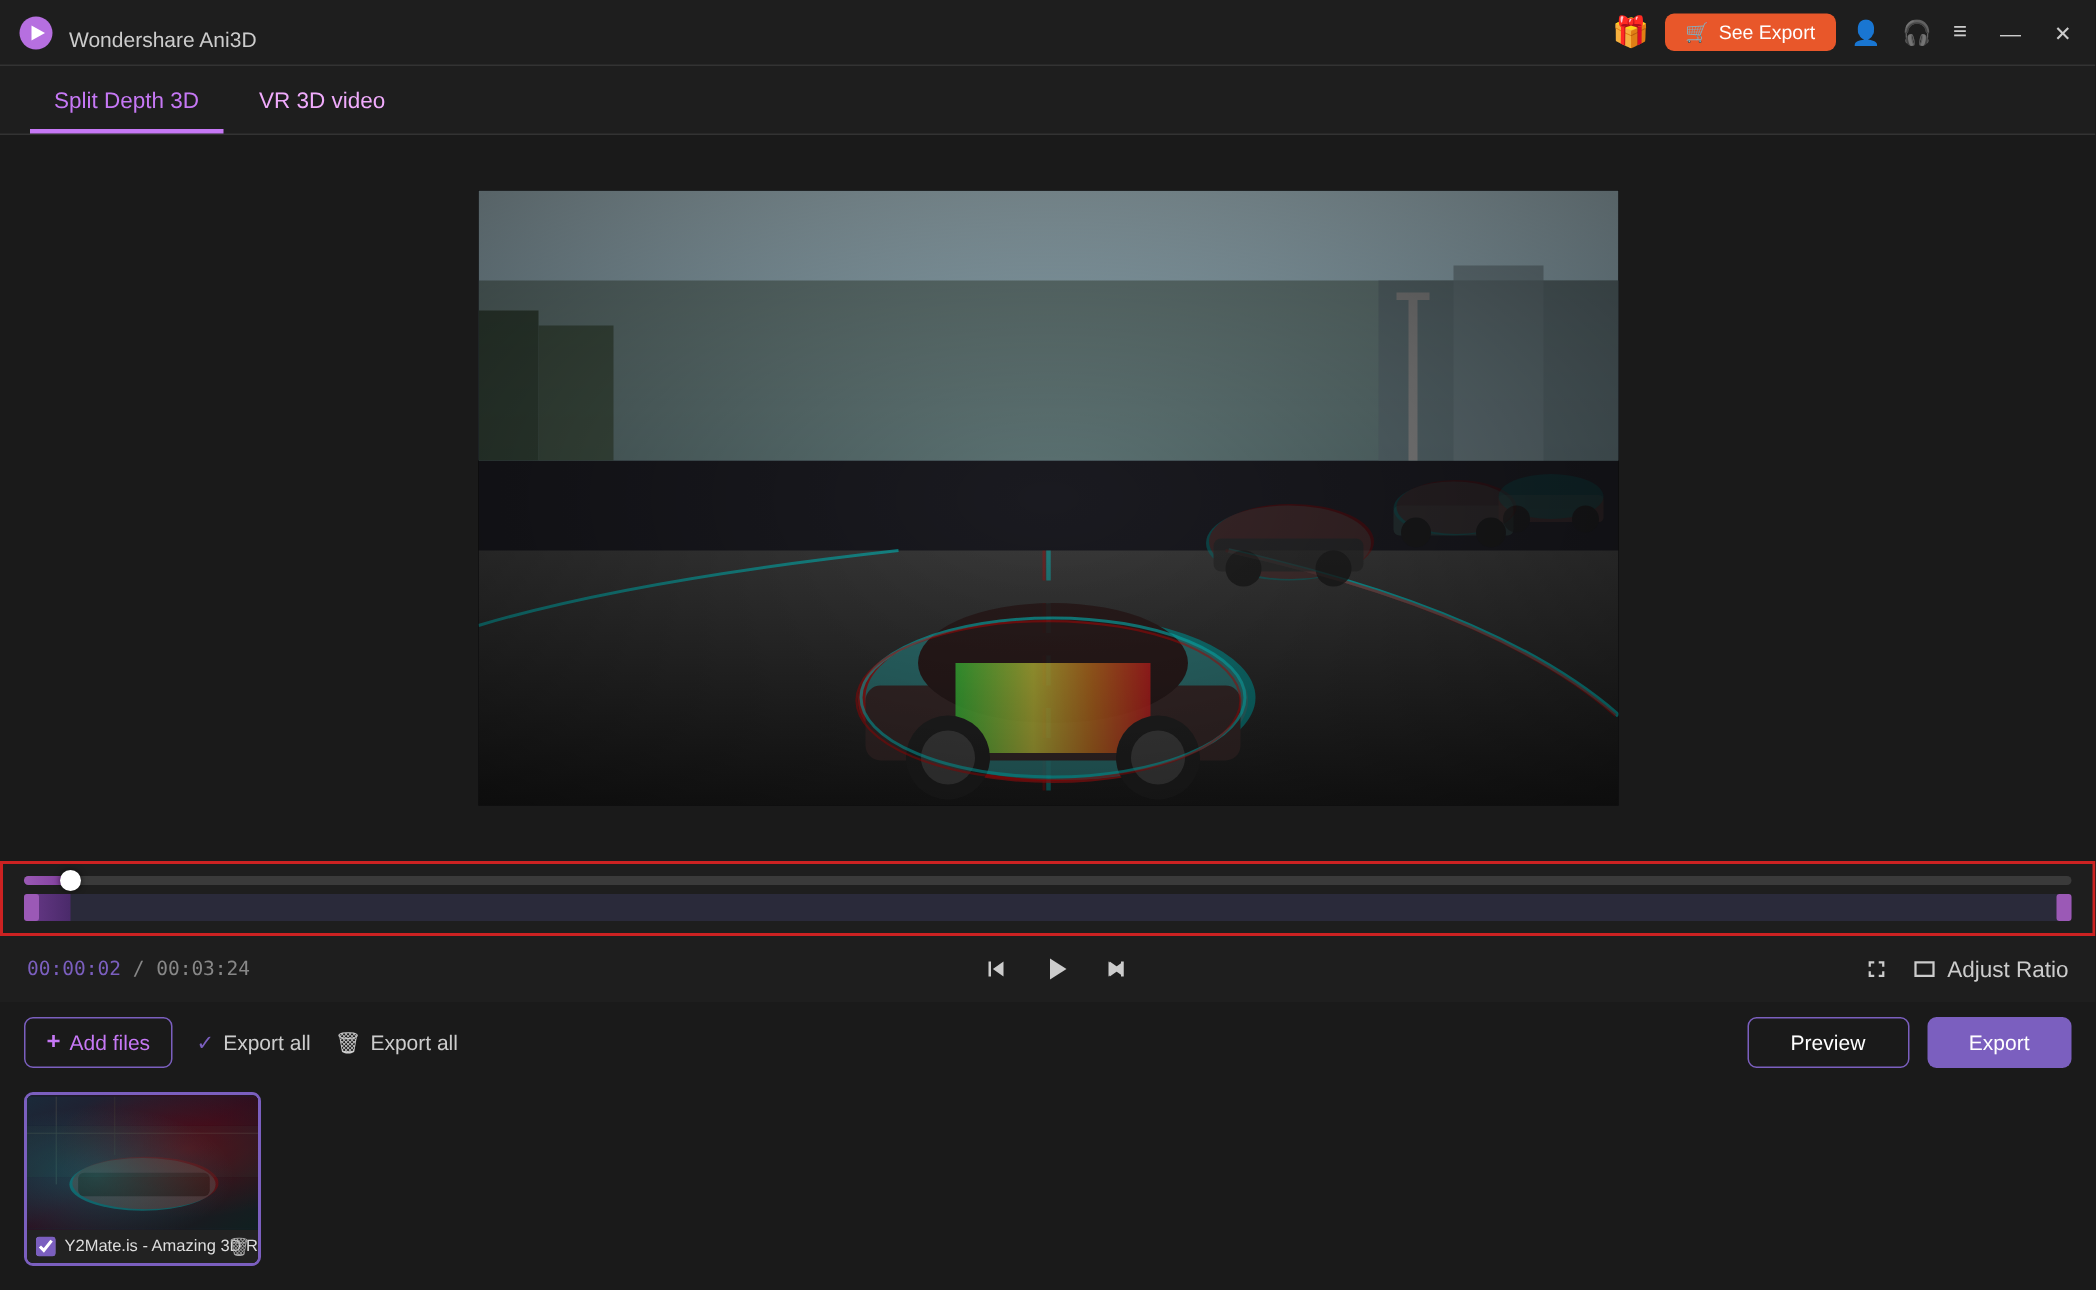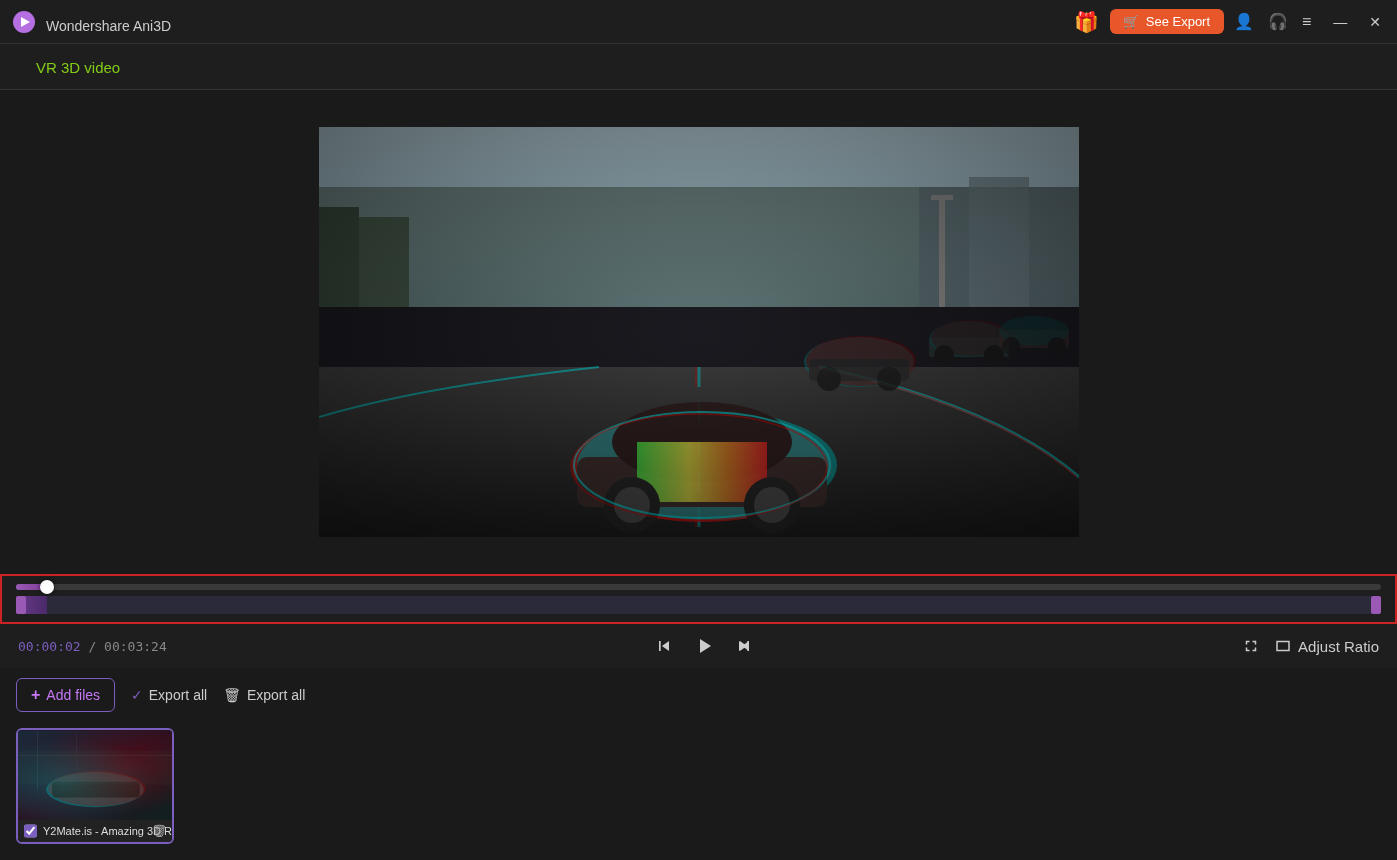--- a/index.html
+++ b/index.html
@@ -86,21 +86,21 @@
       display: flex;
       align-items: flex-end;
       background: #1e1e1e;
       padding: 0 20px;
       height: 46px;
       border-bottom: 1px solid #333;
     }
     .tab {
       padding: 10px 16px;
       font-size: 15px;
-      color: #84cc16;
+      color: #f0abfc;
       cursor: pointer;
       border-bottom: 3px solid transparent;
       margin-right: 8px;
     }
     .tab.active {
       color: #c678f5;
       border-bottom: 3px solid #c678f5;
     }
 
     
@@ -401,20 +401,23 @@
       <span class="title-bar-icon">≡</span>
     </div>
     <div class="window-controls">
       <span class="window-btn">—</span>
       <span class="window-btn">✕</span>
     </div>
   </div>
 </div>
 
 <div class="tabs-bar">
+  <div class="tab active">
+    <span>Split Depth 3D</span>
+  </div>
   <div class="tab">
     <span>VR 3D video</span>
   </div>
 </div>
 
 <div class="main-content">
 
   <div class="video-area">
     <div class="video-preview">
       <svg class="video-sim" viewBox="0 0 760 410" xmlns="http://www.w3.org/2000/svg">
@@ -574,20 +577,28 @@
         <span>Add files</span>
       </button>
       <button class="select-all-btn">
         <span style="color:#7b5fbf; font-size:14px;">✓</span>
         <span>Export all</span>
       </button>
       <button class="delete-all-btn">
         <span style="font-size:14px;">🗑</span>
         <span>Export all</span>
       </button>
+      <div class="file-list-actions">
+        <button class="preview-btn">
+          <span>Preview</span>
+        </button>
+        <button class="export-btn">
+          <span>Export</span>
+        </button>
+      </div>
     </div>
 
     <div class="file-thumbnails">
       <div class="file-thumb">
         <div class="thumb-image">
           <svg width="100%" height="100%" viewBox="0 0 158 90">
             <rect width="158" height="90" fill="#1a2530"></rect>
             <rect x="0" y="0" width="158" height="90" fill="url(#thumbGrad)"></rect>
             <defs>
               <linearGradient id="thumbGrad" x1="0" y1="0" x2="1" y2="1">

